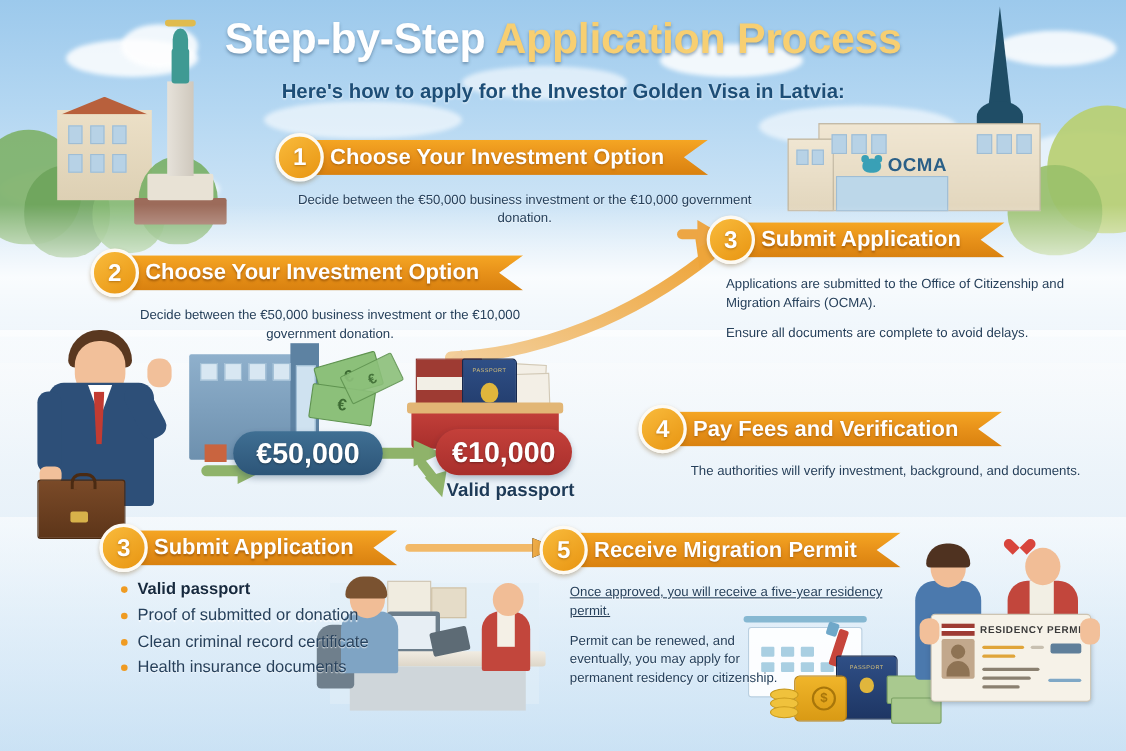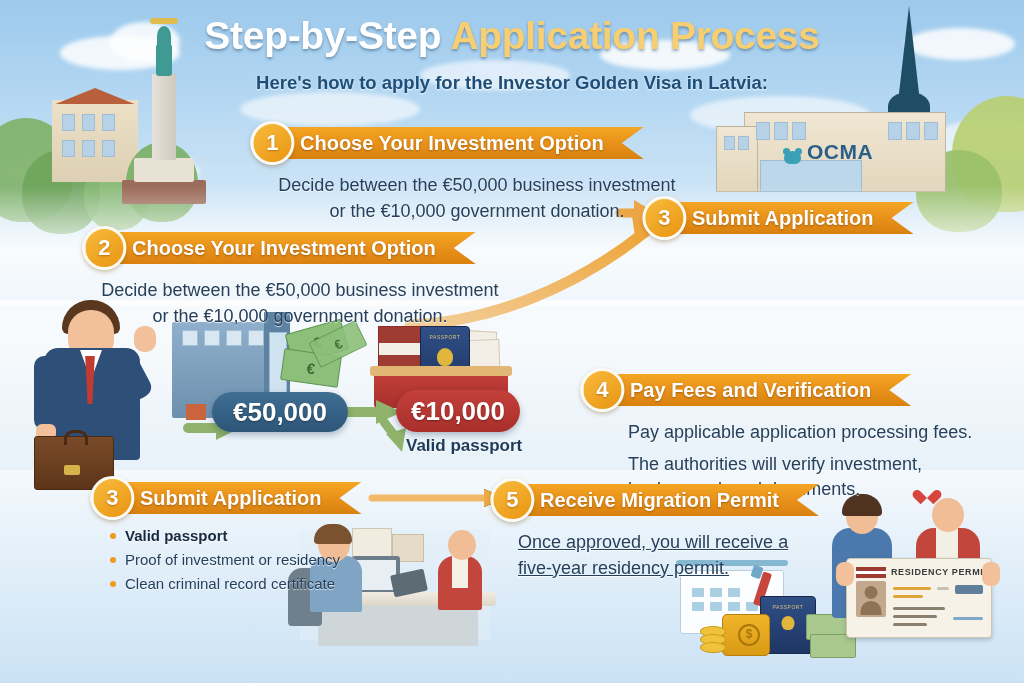--- a/index.html
+++ b/index.html
@@ -40,22 +40,22 @@
 
   
   .spire{position:absolute;width:0;height:0;border-left:11px solid transparent;
     border-right:11px solid transparent;border-bottom:96px solid #1f4d66;}
   .steeple{position:absolute;background:#1f4d66;border-radius:50% 50% 6px 6px;}
   .tower{position:absolute;background:linear-gradient(to bottom,#c2603e,#a84f32);}
 
   
   .ocma-bldg{position:absolute;background:linear-gradient(to bottom,#f0e6d2,#e2d6bd);
     border:1px solid rgba(150,140,120,.5);}
-  .ocma-sign{position:absolute;display:flex;align-items:flex-end;gap:6px;
-    color:#2a5f87;font-weight:bold;font-size:21px;letter-spacing:.5px;}
+  .ocma-sign{position:absolute;display:flex;align-items:center;gap:6px;
+    color:#2a5f87;font-weight:bold;font-size:17px;letter-spacing:.5px;}
   .ocma-logo{width:17px;height:13px;background:#39a0b6;border-radius:50% 50% 40% 40%;position:relative;}
   .ocma-logo:before,.ocma-logo:after{content:"";position:absolute;width:7px;height:7px;
     background:#39a0b6;border-radius:50%;top:-3px;}
   .ocma-logo:before{left:-1px;}.ocma-logo:after{right:-1px;}
 
   
   .title{position:absolute;left:0;top:14px;width:1024px;text-align:center;
     font-size:39px;font-weight:bold;letter-spacing:-.3px;
     text-shadow:0 2px 3px rgba(40,70,100,.45);}
   .title .w{color:#ffffff;}
@@ -81,21 +81,21 @@
     position:absolute;left:0;top:50%;transform:translate(-40%,-50%);
     width:38px;height:38px;border-radius:50%;
     background:linear-gradient(145deg,#fcc council,#f0a31c);
     background:linear-gradient(145deg,#f9bb3c,#e89512);
     border:3px solid #fdfaf3;
     box-shadow:0 2px 4px rgba(120,80,20,.35);
     display:flex;align-items:center;justify-content:center;
     color:#fff;font-weight:bold;font-size:22px;
     text-shadow:0 1px 2px rgba(130,70,0,.5);z-index:3;
   }
-  .body-txt{font-size:18px;line-height:1.42;color:#26405b;
+  .body-txt{font-size:12px;line-height:1.42;color:#26405b;
     text-shadow:0 1px 1px rgba(255,255,255,.8);}
   .body-txt p{margin:0 0 6px 0;}
 
   
   ul.reqs{list-style:none;margin:10px 0 0 0;padding:0;}
   ul.reqs li{position:relative;padding-left:17px;margin-bottom:4px;
     font-size:15px;color:#26405b;line-height:1.32;
     text-shadow:0 1px 1px rgba(255,255,255,.8);}
   ul.reqs li:before{content:"";position:absolute;left:2px;top:7px;
     width:6px;height:6px;border-radius:50%;background:#ef9b22;}
@@ -414,48 +414,53 @@
     <div class="body-txt" style="margin-top:12px;width:400px;text-align:center;">
       <p>Decide between the €50,000 business investment or the €10,000 government donation.</p>
     </div>
   </div>
 
   <div class="step" style="left:660px;top:200px;width:340px;">
     <div class="banner-row">
       <div class="numbadge">3</div>
       <div class="ribbon">Submit Application</div>
     </div>
+    <div class="body-txt" style="margin-top:14px;width:332px;">
+      <p style="margin-bottom:10px;">Applications are submitted to the Office of Citizenship and Migration Affairs (OCMA).</p>
+      <p>Ensure all documents are complete to avoid delays.</p>
+    </div>
   </div>
 
   <div class="step" style="left:598px;top:372px;width:420px;">
     <div class="banner-row">
       <div class="numbadge">4</div>
       <div class="ribbon">Pay Fees and Verification</div>
     </div>
     <div class="body-txt" style="margin-top:12px;margin-left:30px;width:396px;">
-      <p>Pay applicable application processing fees.</p>
       <p>The authorities will verify investment, background, and documents.</p>
     </div>
   </div>
 
   <div class="step" style="left:108px;top:480px;width:300px;">
     <div class="banner-row">
       <div class="numbadge">3</div>
       <div class="ribbon">Submit Application</div>
     </div>
     <ul class="reqs" style="width:250px;">
       <li class="strong">Valid passport</li>
-      <li>Proof of investment or residency</li>
+      <li>Proof of submitted or donation</li>
       <li>Clean criminal record certificate</li>
+      <li>Health insurance documents</li>
     </ul>
   </div>
 
   <div class="step" style="left:508px;top:482px;width:310px;">
     <div class="banner-row">
       <div class="numbadge">5</div>
       <div class="ribbon">Receive Migration Permit</div>
     </div>
     <div class="body-txt" style="margin-top:12px;margin-left:10px;width:290px;">
       <p style="margin-bottom:10px;text-decoration:underline;">Once approved, you will receive a five-year residency permit.</p>
+      <p style="width:200px;">Permit can be renewed, and eventually, you may apply for permanent residency or citizenship.</p>
     </div>
   </div>
 
 </div>
 
 </body></html>

